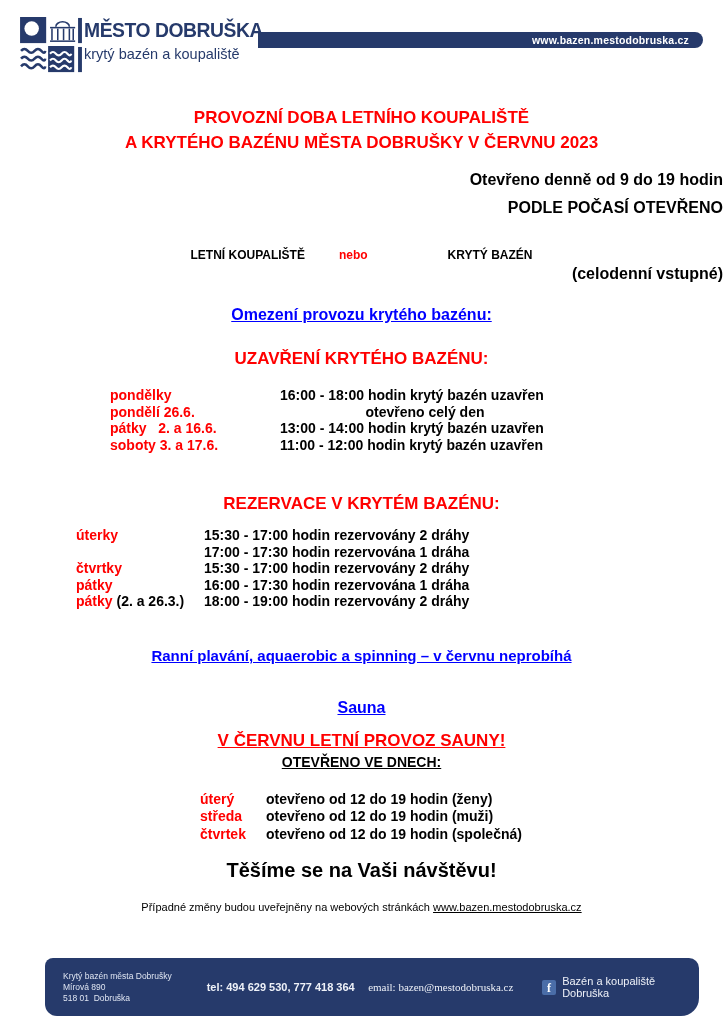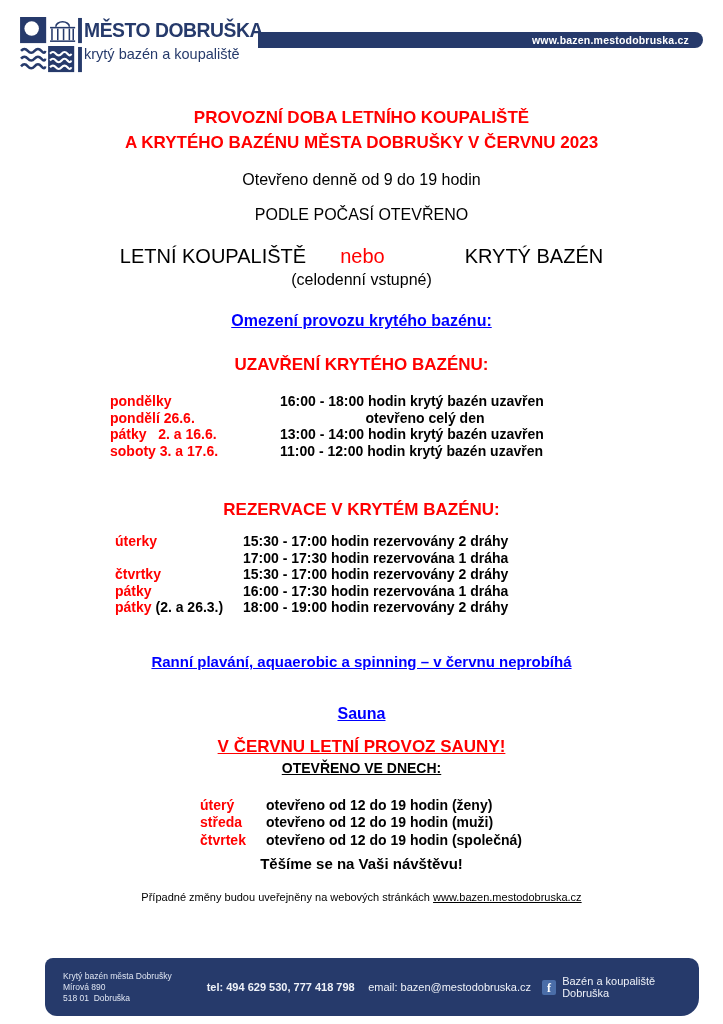--- a/index.html
+++ b/index.html
@@ -21,56 +21,56 @@
   .banner {
     position:absolute; left:258px; right:20px; top:32px; height:16px;
     background:#263a6b; border-radius:0 8px 8px 0;
     display:flex; align-items:center; justify-content:flex-end; padding-right:14px;
   }
   .banner span { color:#ffffff; font-size:10.5px; font-weight:bold; letter-spacing:.2px; }
   
   .content { position:absolute; top:96px; left:0; right:0; text-align:center; }
   .red { color:#ff0000; }
   .title { font-size:17px; font-weight:bold; line-height:25px; margin-top:9px; }
-  .b16 { font-size:16px; font-weight:normal; line-height:18px; }
+  .b16 { font-size:16px; font-weight:bold; line-height:18px;text-align:right; }
   .open-daily { margin-top:16px; }
-  .weather { margin-top:17px; }
-  .choice { margin-top:21px; font-size:20px; font-weight:normal; }
+  .weather { margin-top:10px; }
+  .choice { margin-top:31px; font-size:12px; font-weight:bold; }
   .choice .mid { margin:0 38px 0 34px; }
   .choice .mid2 { margin-left:42px; }
   .choice-note { margin-top:3px; }
   .bluelink { color:#0000ff; text-decoration:underline; font-weight:bold; cursor:pointer; }
   .restriction { margin-top:23px; font-size:16px; }
   .sec-title { font-size:17px; font-weight:bold; margin-top:25px; }
   .rez-title { margin-top:41px; }
   .grid { display:grid; text-align:left; font-size:14px; font-weight:bold; line-height:16.5px; }
   .grid .lbl { color:#ff0000; white-space:pre; }
   .grid .val { color:#000; white-space:nowrap; }
   .closure-grid { margin:18px 0 0 110px; grid-template-columns:170px 300px; }
   .closure-grid .center { text-align:center; width:290px; }
-  .rez-grid { margin:13px 0 0 115px; grid-template-columns:128px auto; line-height:16.5px; }
+  .rez-grid { margin:13px 0 0 76px; grid-template-columns:128px auto; line-height:16.5px; }
   .lbl-suffix { color:#000; }
   .morning { margin-top:37px; font-size:15px; }
   .sauna-link { margin-top:35px; font-size:16px; }
   .sauna-title { font-size:17px; font-weight:bold; margin-top:14px; text-decoration:underline; }
   .sauna-sub { font-size:14px; font-weight:bold; text-decoration:underline; margin-top:2px; line-height:18px; }
   .sauna-grid { margin:20px 0 0 200px; grid-template-columns:66px auto; line-height:17.5px; }
-  .closing { margin-top:6px; font-size:15px; font-weight:bold; }
+  .closing { margin-top:16px; font-size:20px; font-weight:bold; }
   .changes { margin-top:19px; font-size:11px; }
   .changes a { color:#000; text-decoration:underline; cursor:pointer; }
   
   .footer {
     position:absolute; left:45px; right:24px; top:958px; height:58px;
     background:#263a6b; border-radius:8px 10px 18px 12px;
     color:#fff; display:flex; align-items:center;
   }
   .addr { margin-left:18px; font-size:8.5px; line-height:11px; color:#dfe5f2; width:150px; }
   .addr div { white-space:pre; }
   .f-tel { font-size:11px; font-weight:bold; color:#eef1f8; width:155px; }
-  .f-email { font-size:11px; color:#eef1f8; margin-left:13px; width:175px; }
+  .f-email { font-size:11px; color:#eef1f8; margin-left:13px; width:175px;font-family:Liberation Serif, serif; }
   .fb { display:flex; align-items:center; margin-left:6px; cursor:pointer; }
   .fb-icon {
     width:15px; height:15px; background:#4a6da8; color:#fff; border-radius:2px;
     font-size:12px; font-weight:bold; display:flex; align-items:flex-end; justify-content:center;
     font-family:"Liberation Serif", serif; line-height:13px; margin-right:6px;
   }
   .fb-label { font-size:11px; color:#eef1f8; }
 </style>
 </head>
 <body>
@@ -190,21 +190,21 @@
 
     <p class="changes"><span>Případné změny budou uveřejněny na webových stránkách </span><a>www.bazen.mestodobruska.cz</a></p>
   </div>
 
   <div class="footer">
     <div class="addr">
       <div>Krytý bazén města Dobrušky</div>
       <div>Mírová 890</div>
       <div>518 01  Dobruška</div>
     </div>
-    <div class="f-tel">tel: 494 629 530, 777 418 798</div>
+    <div class="f-tel">tel: 494 629 530, 777 418 364</div>
     <div class="f-email">email: bazen@mestodobruska.cz</div>
     <div class="fb">
       <span class="fb-icon">f</span>
       <span class="fb-label">Bazén a koupaliště Dobruška</span>
     </div>
   </div>
 
 </div>
 
 </body></html>

